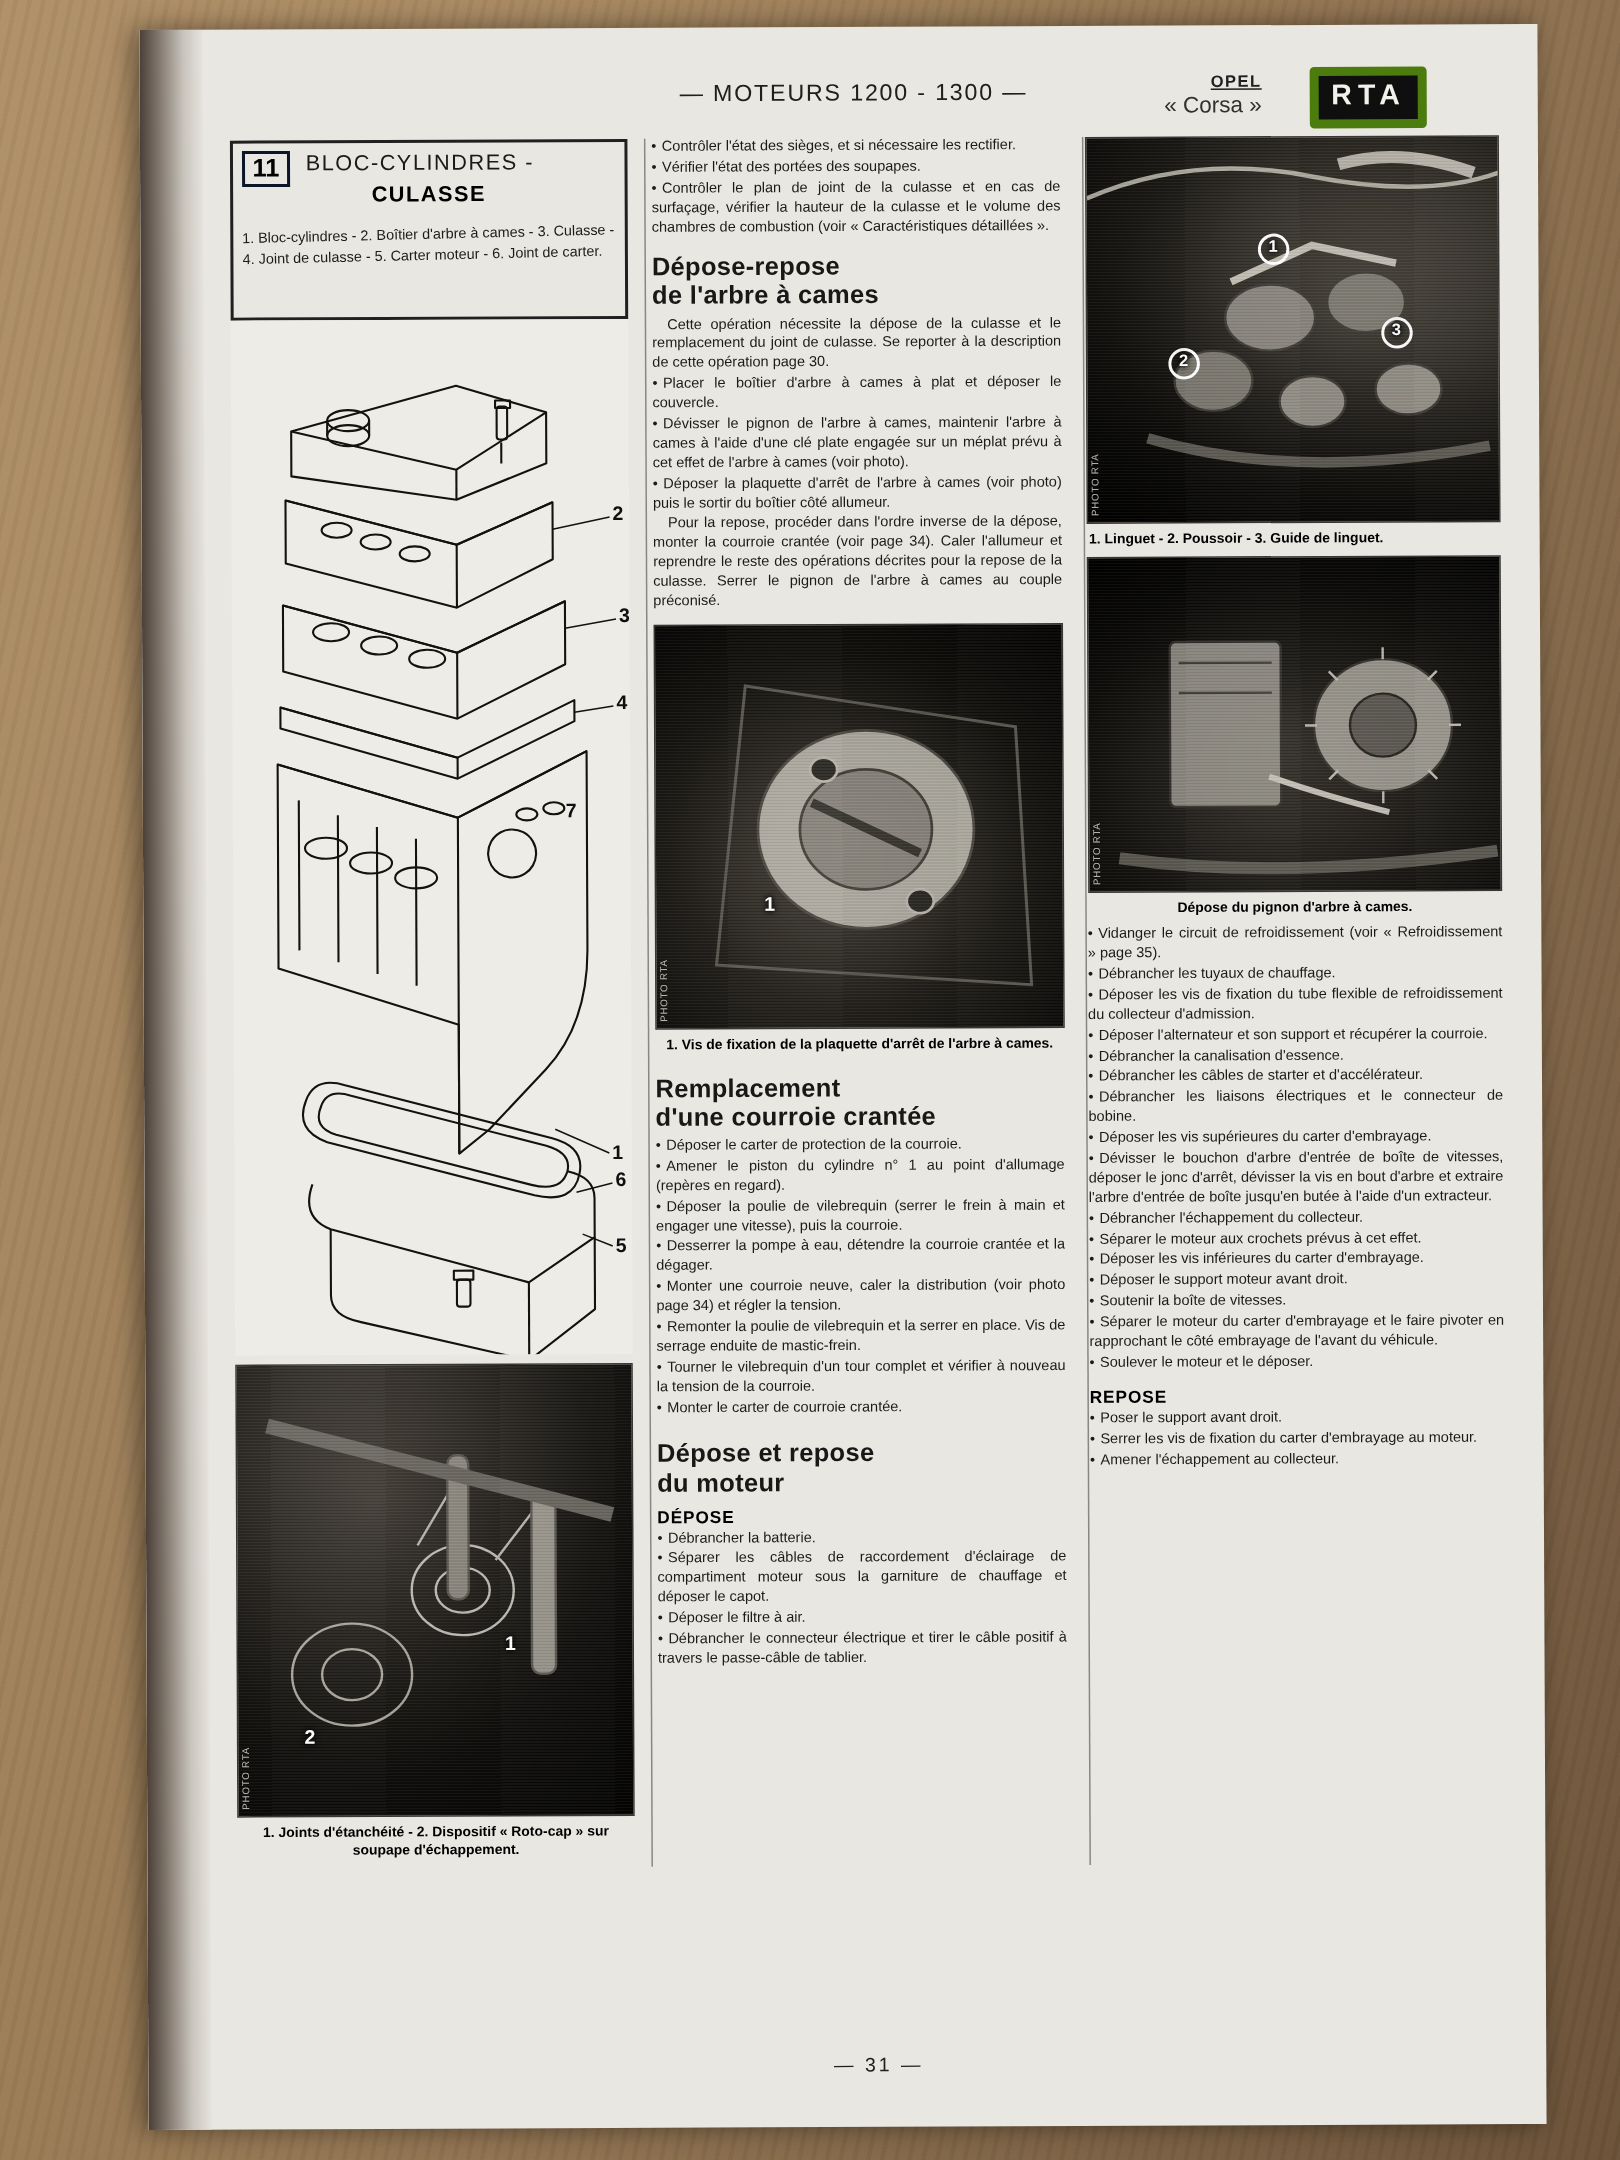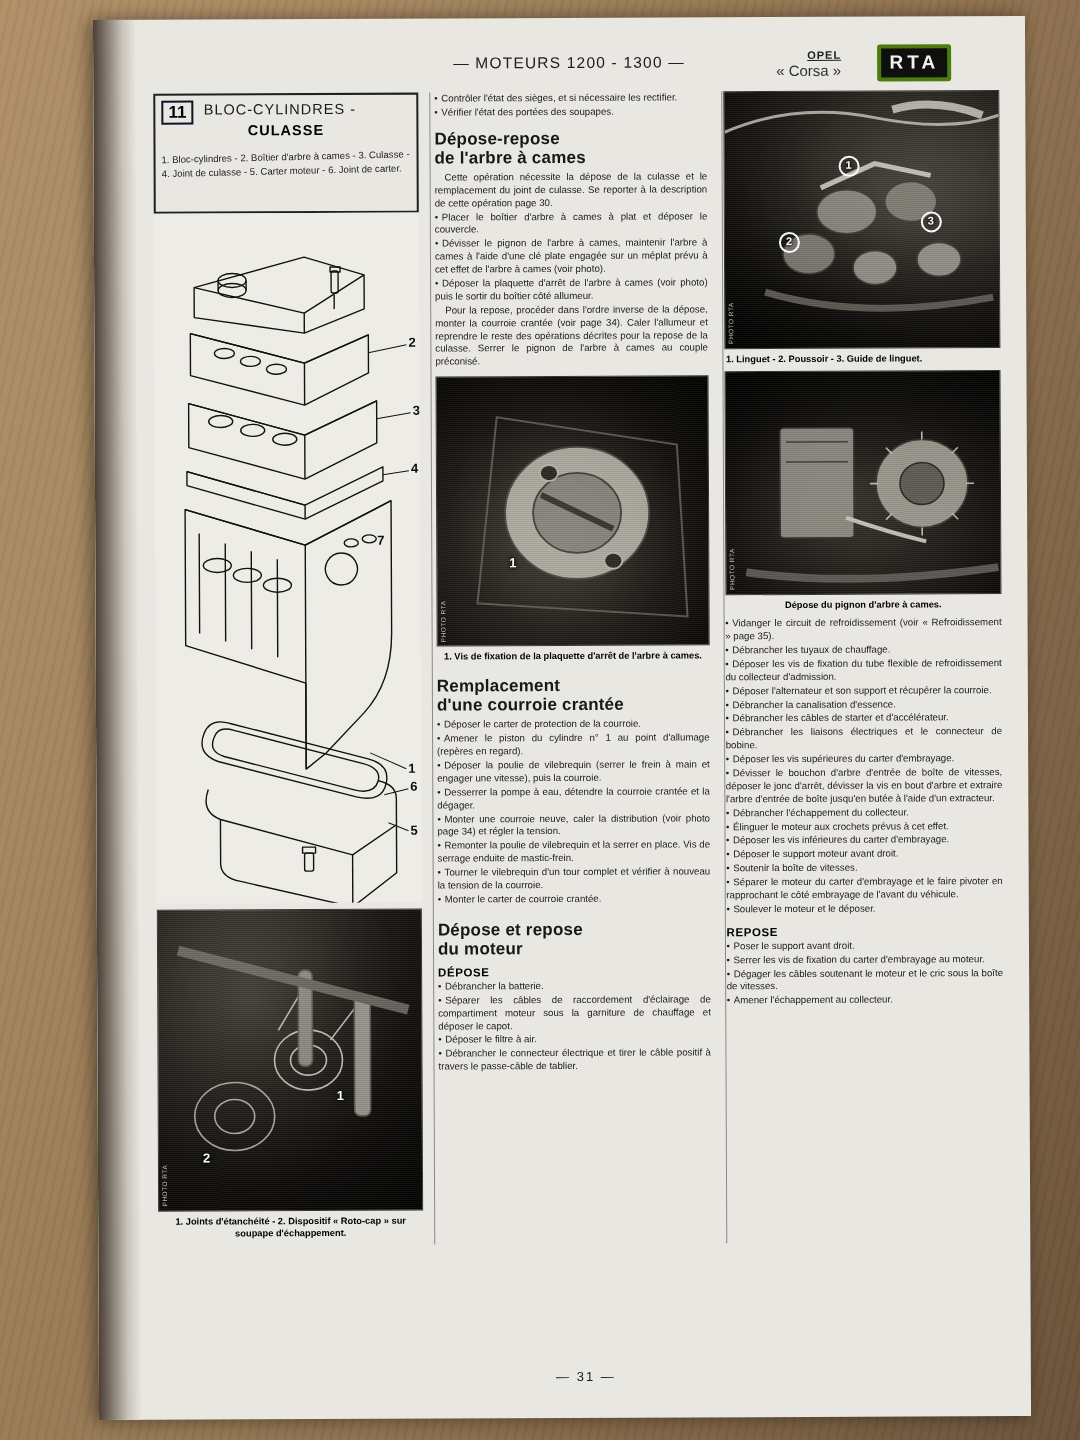--- a/index.html
+++ b/index.html
@@ -51,21 +51,21 @@
   .hdr .brand{
     position:absolute;right:158px;top:6px;text-align:right;line-height:1.15;
   }
   .hdr .brand .b1{font-size:11px;font-weight:bold;letter-spacing:1px;color:#222;text-decoration:underline;}
   .hdr .brand .b2{font-size:15px;color:#333;}
   .hdr .logo{
     position:absolute;right:48px;top:2px;
     background:#111;color:#f0efe9;
     padding:3px 8px 4px 8px;border-radius:3px;
     font-size:19px;font-weight:bold;letter-spacing:4px;
-    border:4px solid #4d7c0f;
+    border:6px solid #4d7c0f;
   }
   
   .cols{
     position:relative;margin-top:4px;
     display:flex;gap:0;
   }
   .col{position:relative;}
   .col.c1{width:276px;padding-right:8px;}
   .col.c2{width:284px;padding:0 8px;}
   .col.c3{width:288px;padding-left:8px;}
@@ -277,20 +277,21 @@
           <div class="marker" style="left:44px;top:240px;">2</div>
           <div class="cred">PHOTO RTA</div>
         </div>
         <div class="cap">1. Joints d'étanchéité - 2. Dispositif « Roto-cap » sur soupape d'échappement.</div>
       </div>
 
       <div class="col c2">
 
         <p class="b"><span class="bul">•</span><span>Contrôler l'état des sièges, et si nécessaire les rectifier.</span></p>
         <p class="b"><span class="bul">•</span><span>Vérifier l'état des portées des soupapes.</span></p>
+        <p class="b"><span class="bul">•</span><span>Contrôler le plan de joint de la culasse et en cas de surfaçage, vérifier la hauteur de la culasse et le volume des chambres de combustion (voir « Caractéristiques détaillées ».</span></p>
 
         <div class="h2" style="white-space:pre-line;">Dépose-repose
 de l'arbre à cames</div>
 
         <p class="b ind">Cette opération nécessite la dépose de la culasse et le remplacement du joint de culasse. Se reporter à la description de cette opération page 30.</p>
         <p class="b"><span class="bul">•</span><span>Placer le boîtier d'arbre à cames à plat et déposer le couvercle.</span></p>
         <p class="b"><span class="bul">•</span><span>Dévisser le pignon de l'arbre à cames, maintenir l'arbre à cames à l'aide d'une clé plate engagée sur un méplat prévu à cet effet de l'arbre à cames (voir photo).</span></p>
         <p class="b"><span class="bul">•</span><span>Déposer la plaquette d'arrêt de l'arbre à cames (voir photo) puis le sortir du boîtier côté allumeur.</span></p>
         <p class="b ind">Pour la repose, procéder dans l'ordre inverse de la dépose, monter la courroie crantée (voir page 34). Caler l'allumeur et reprendre le reste des opérations décrites pour la repose de la culasse. Serrer le pignon de l'arbre à cames au couple préconisé.</p>
 
@@ -372,30 +373,29 @@
         <p class="b"><span class="bul">•</span><span>Vidanger le circuit de refroidissement (voir « Refroidissement » page 35).</span></p>
         <p class="b"><span class="bul">•</span><span>Débrancher les tuyaux de chauffage.</span></p>
         <p class="b"><span class="bul">•</span><span>Déposer les vis de fixation du tube flexible de refroidissement du collecteur d'admission.</span></p>
         <p class="b"><span class="bul">•</span><span>Déposer l'alternateur et son support et récupérer la courroie.</span></p>
         <p class="b"><span class="bul">•</span><span>Débrancher la canalisation d'essence.</span></p>
         <p class="b"><span class="bul">•</span><span>Débrancher les câbles de starter et d'accélérateur.</span></p>
         <p class="b"><span class="bul">•</span><span>Débrancher les liaisons électriques et le connecteur de bobine.</span></p>
         <p class="b"><span class="bul">•</span><span>Déposer les vis supérieures du carter d'embrayage.</span></p>
         <p class="b"><span class="bul">•</span><span>Dévisser le bouchon d'arbre d'entrée de boîte de vitesses, déposer le jonc d'arrêt, dévisser la vis en bout d'arbre et extraire l'arbre d'entrée de boîte jusqu'en butée à l'aide d'un extracteur.</span></p>
         <p class="b"><span class="bul">•</span><span>Débrancher l'échappement du collecteur.</span></p>
-        <p class="b"><span class="bul">•</span><span>Élinguer le moteur aux crochets prévus à cet effet.</span></p>
+        <p class="b"><span class="bul">•</span><span>Séparer le moteur aux crochets prévus à cet effet.</span></p>
         <p class="b"><span class="bul">•</span><span>Déposer les vis inférieures du carter d'embrayage.</span></p>
         <p class="b"><span class="bul">•</span><span>Déposer le support moteur avant droit.</span></p>
         <p class="b"><span class="bul">•</span><span>Soutenir la boîte de vitesses.</span></p>
         <p class="b"><span class="bul">•</span><span>Séparer le moteur du carter d'embrayage et le faire pivoter en rapprochant le côté embrayage de l'avant du véhicule.</span></p>
         <p class="b"><span class="bul">•</span><span>Soulever le moteur et le déposer.</span></p>
 
         <div class="h3" style="margin-top:10px;">REPOSE</div>
         <p class="b"><span class="bul">•</span><span>Poser le support avant droit.</span></p>
         <p class="b"><span class="bul">•</span><span>Serrer les vis de fixation du carter d'embrayage au moteur.</span></p>
-        <p class="b"><span class="bul">•</span><span>Dégager les câbles soutenant le moteur et le cric sous la boîte de vitesses.</span></p>
         <p class="b"><span class="bul">•</span><span>Amener l'échappement au collecteur.</span></p>
       </div>
     </div>
 
     <div class="pagenum">— 31 —</div>
   </div>
 </div>
 
 </body></html>

